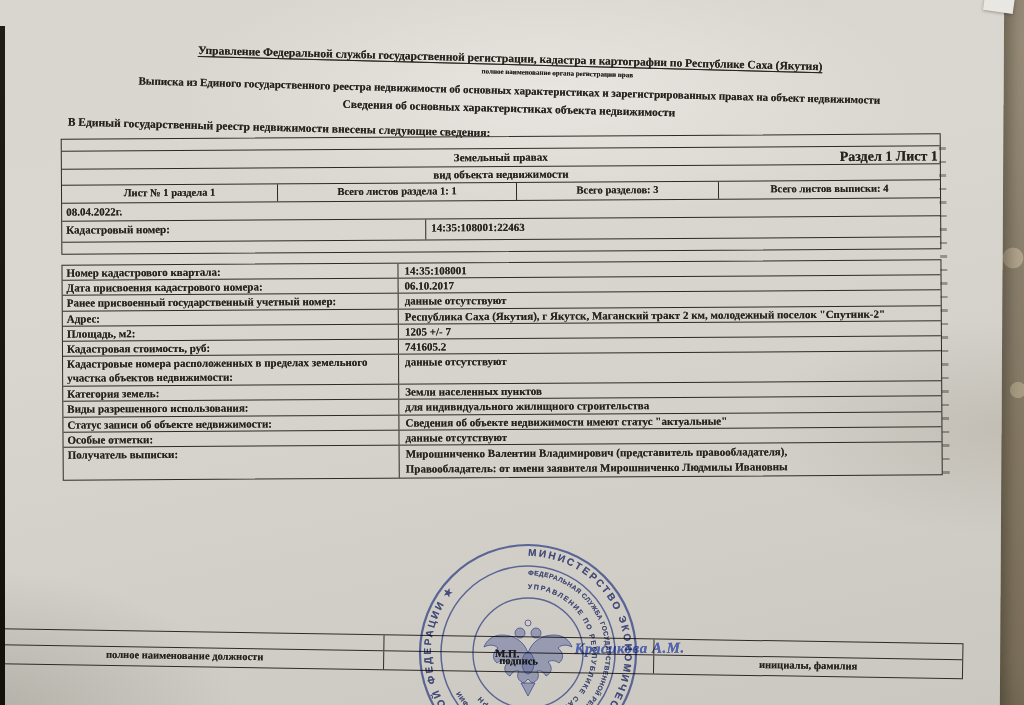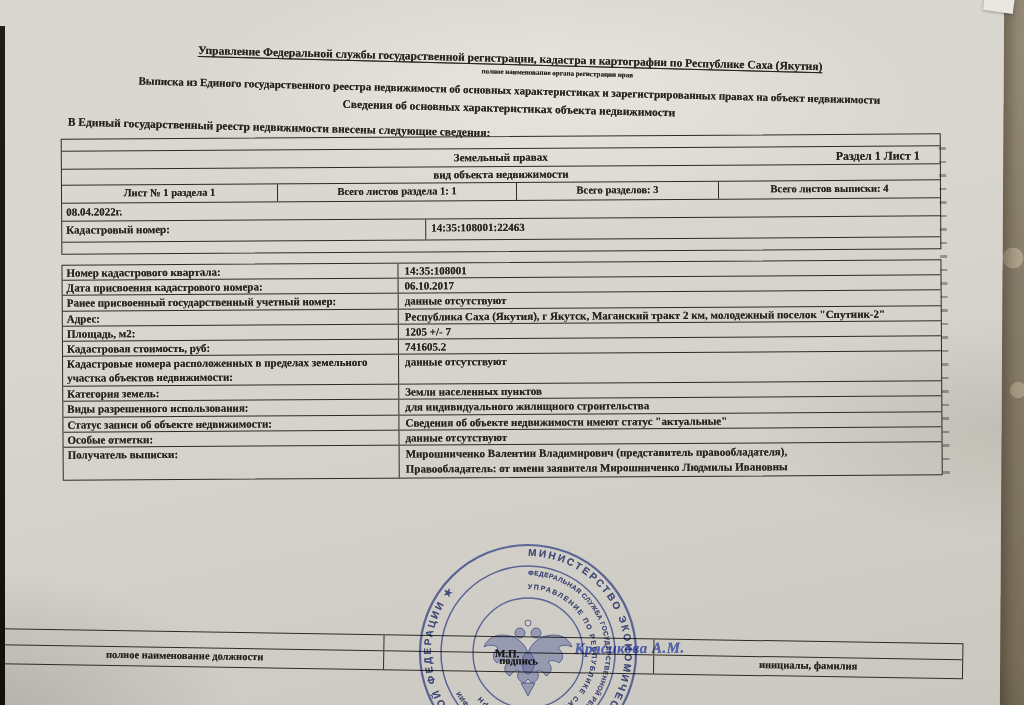--- a/index.html
+++ b/index.html
@@ -32,21 +32,21 @@
     text-decoration:underline;text-underline-offset:2px;}
   .cap1{position:absolute;top:68px;left:0;width:1100px;text-align:center;font-size:7px;font-weight:bold;}
   .title2{position:absolute;top:84px;left:0;width:1005px;text-align:center;font-size:11px;font-weight:bold;}
   .title3{position:absolute;top:102px;left:0;width:1005px;text-align:center;font-size:11.5px;font-weight:bold;}
   .intro{position:absolute;top:127px;left:62px;font-size:11.5px;font-weight:bold;}
   .t1{position:absolute;left:62px;top:136px;width:878px;border:1.6px solid #2e2b26;}
   .t1 .row{position:relative;border-bottom:1.6px solid #2e2b26;box-sizing:border-box;font-size:11px;font-weight:bold;}
   .t1 .row:last-child{border-bottom:none;}
   .r-empty1{height:12px;}
   .r-object{height:18px;text-align:center;line-height:17px;}
-  .r-object .sect{position:absolute;right:20px;top:1px;font-size:12px;}
+  .r-object .sect{position:absolute;right:2px;top:1px;font-size:14px;}
   .r-kind{height:16px;text-align:center;font-size:10px;line-height:15px;}
   .r-sheets{height:18px;display:flex;}
   .r-sheets .c{box-sizing:border-box;border-right:1.6px solid #2e2b26;text-align:center;font-size:10.5px;line-height:16px;}
   .r-sheets .c:last-child{border-right:none;}
   .c1{width:216px;} .c2{width:239px;} .c3{width:202px;} .c4{flex:1;}
   .r-date{height:18px;line-height:16px;padding-left:4px;box-sizing:border-box;}
   .r-cad{height:21px;display:flex;}
   .r-cad .lbl{width:364px;box-sizing:border-box;border-right:1.6px solid #2e2b26;padding:2px 0 0 4px;}
   .r-cad .val{flex:1;padding:2px 0 0 5px;}
   .r-empty2{height:11px;}

